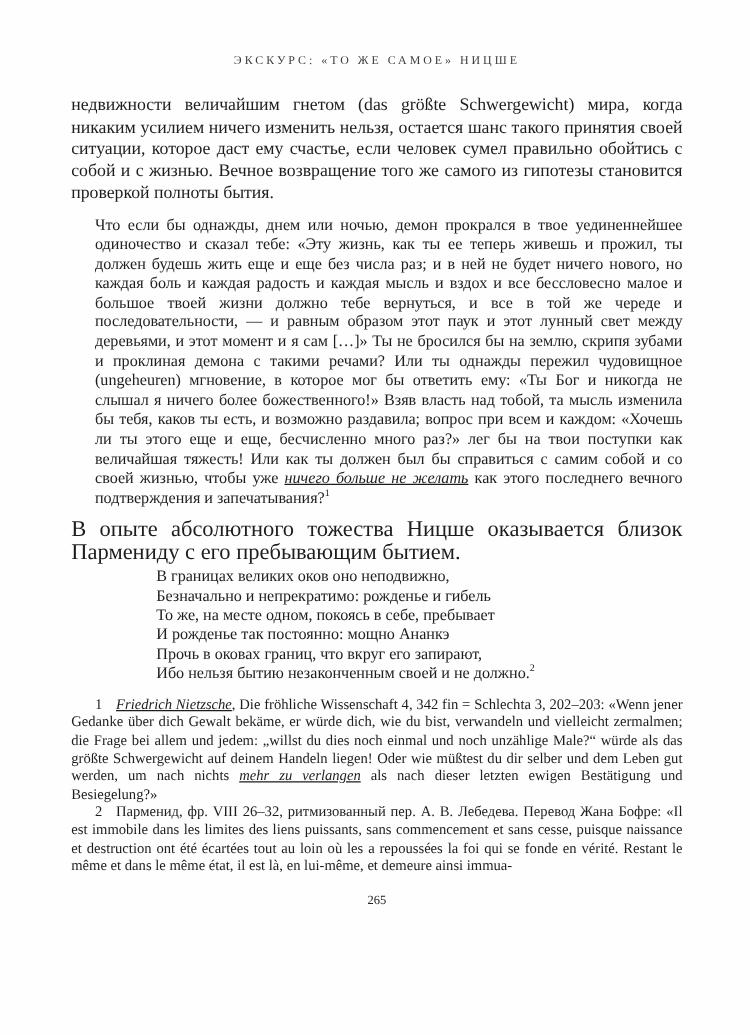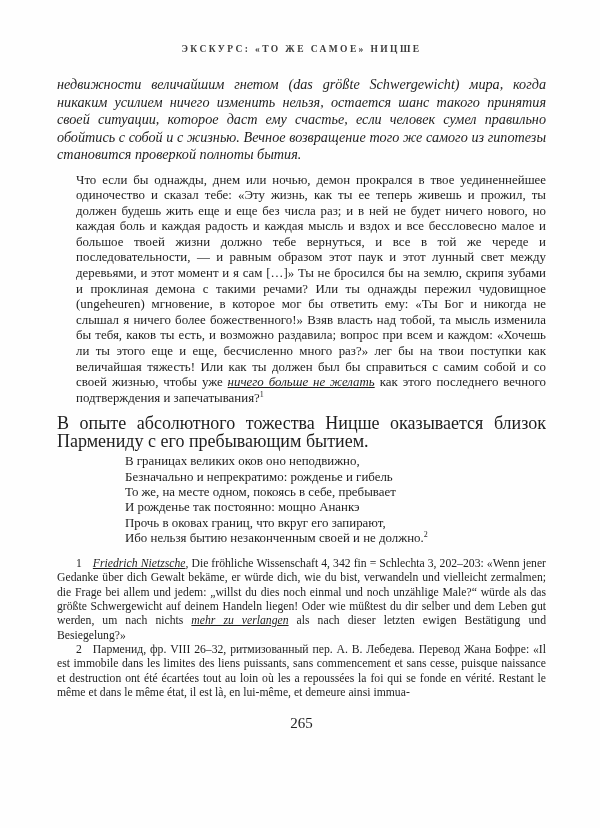--- a/index.html
+++ b/index.html
@@ -18,28 +18,27 @@
     box-sizing: border-box;
     padding: 44px 54px 0 57px;
     overflow: hidden;
   }
   .running-head {
     text-align: center;
     font-size: 9.5px;
     letter-spacing: 2.4px;
     color: #3c3c3c;
     margin: 0 0 22px 0;
-    font-weight: bold;
+    font-weight: normal;
   }
   .body-paragraph {
     font-size: 14.2px;
     line-height: 17.5px;
     text-align: justify;
     margin: 0;
-    font-style: italic;
   }
   .block-quote {
     font-size: 12.9px;
     line-height: 15.6px;
     text-align: justify;
     margin: 9px 0 9px 19px;
   }
   .paragraph-2 {
     font-size: 18px;
     line-height: 17.5px;
@@ -68,21 +67,21 @@
     margin: 0;
     text-indent: 19px;
   }
   .fn-number {
     display: inline-block;
     margin-right: 11px;
     text-indent: 0;
   }
   .page-number {
     text-align: center;
-    font-size: 15px;
+    font-size: 10px;
     margin-top: 15px;
     color: #222222;
   }
 </style>
 </head>
 <body>
 
 <div class="page">
 
   <h1 class="running-head">ЭКСКУРС: «ТО ЖЕ САМОЕ» НИЦШЕ</h1>

